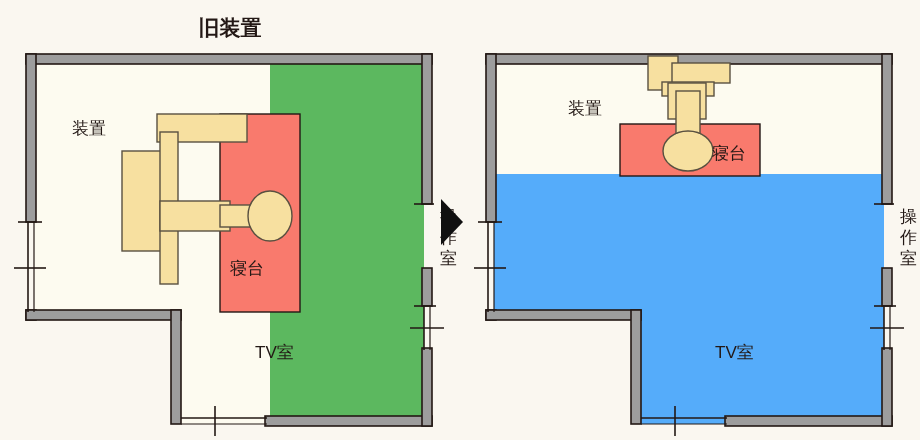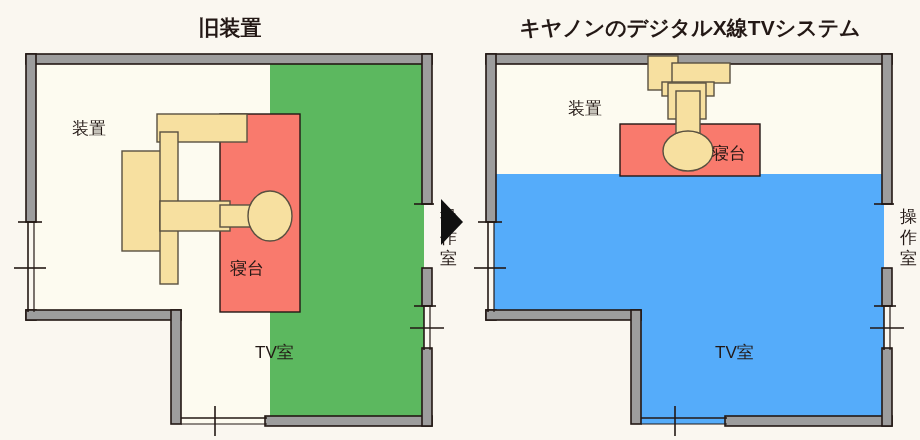--- a/index.html
+++ b/index.html
@@ -101,21 +101,20 @@
     </div>
   </div>
 
   <div class="arrow">
     <svg width="28" height="52" viewBox="0 0 28 52">
       <polygon points="4,3 26,26 4,49" fill="#101010"></polygon>
     </svg>
   </div>
 
   <div class="panel right">
-    <div class="panel-title">キヤノンのデジタルX線TVシステム</div>
     <div class="plan">
       <svg width="460" height="394" viewBox="0 0 460 394">
 
         <path d="M 22,16 L 412,16 L 412,378 L 168,378 L 168,272 L 22,272 Z" fill="#fdfbf0"></path>
 
         <path d="M 22,128 L 412,128 L 412,378 L 168,378 L 168,272 L 22,272 Z" fill="#55acfa"></path>
 
         <g>
           <rect x="14" y="8" width="406" height="10" fill="#9d9d9d" stroke="#231815" stroke-width="1.6"></rect>
           <rect x="14" y="8" width="10" height="168" fill="#9d9d9d" stroke="#231815" stroke-width="1.6"></rect>

